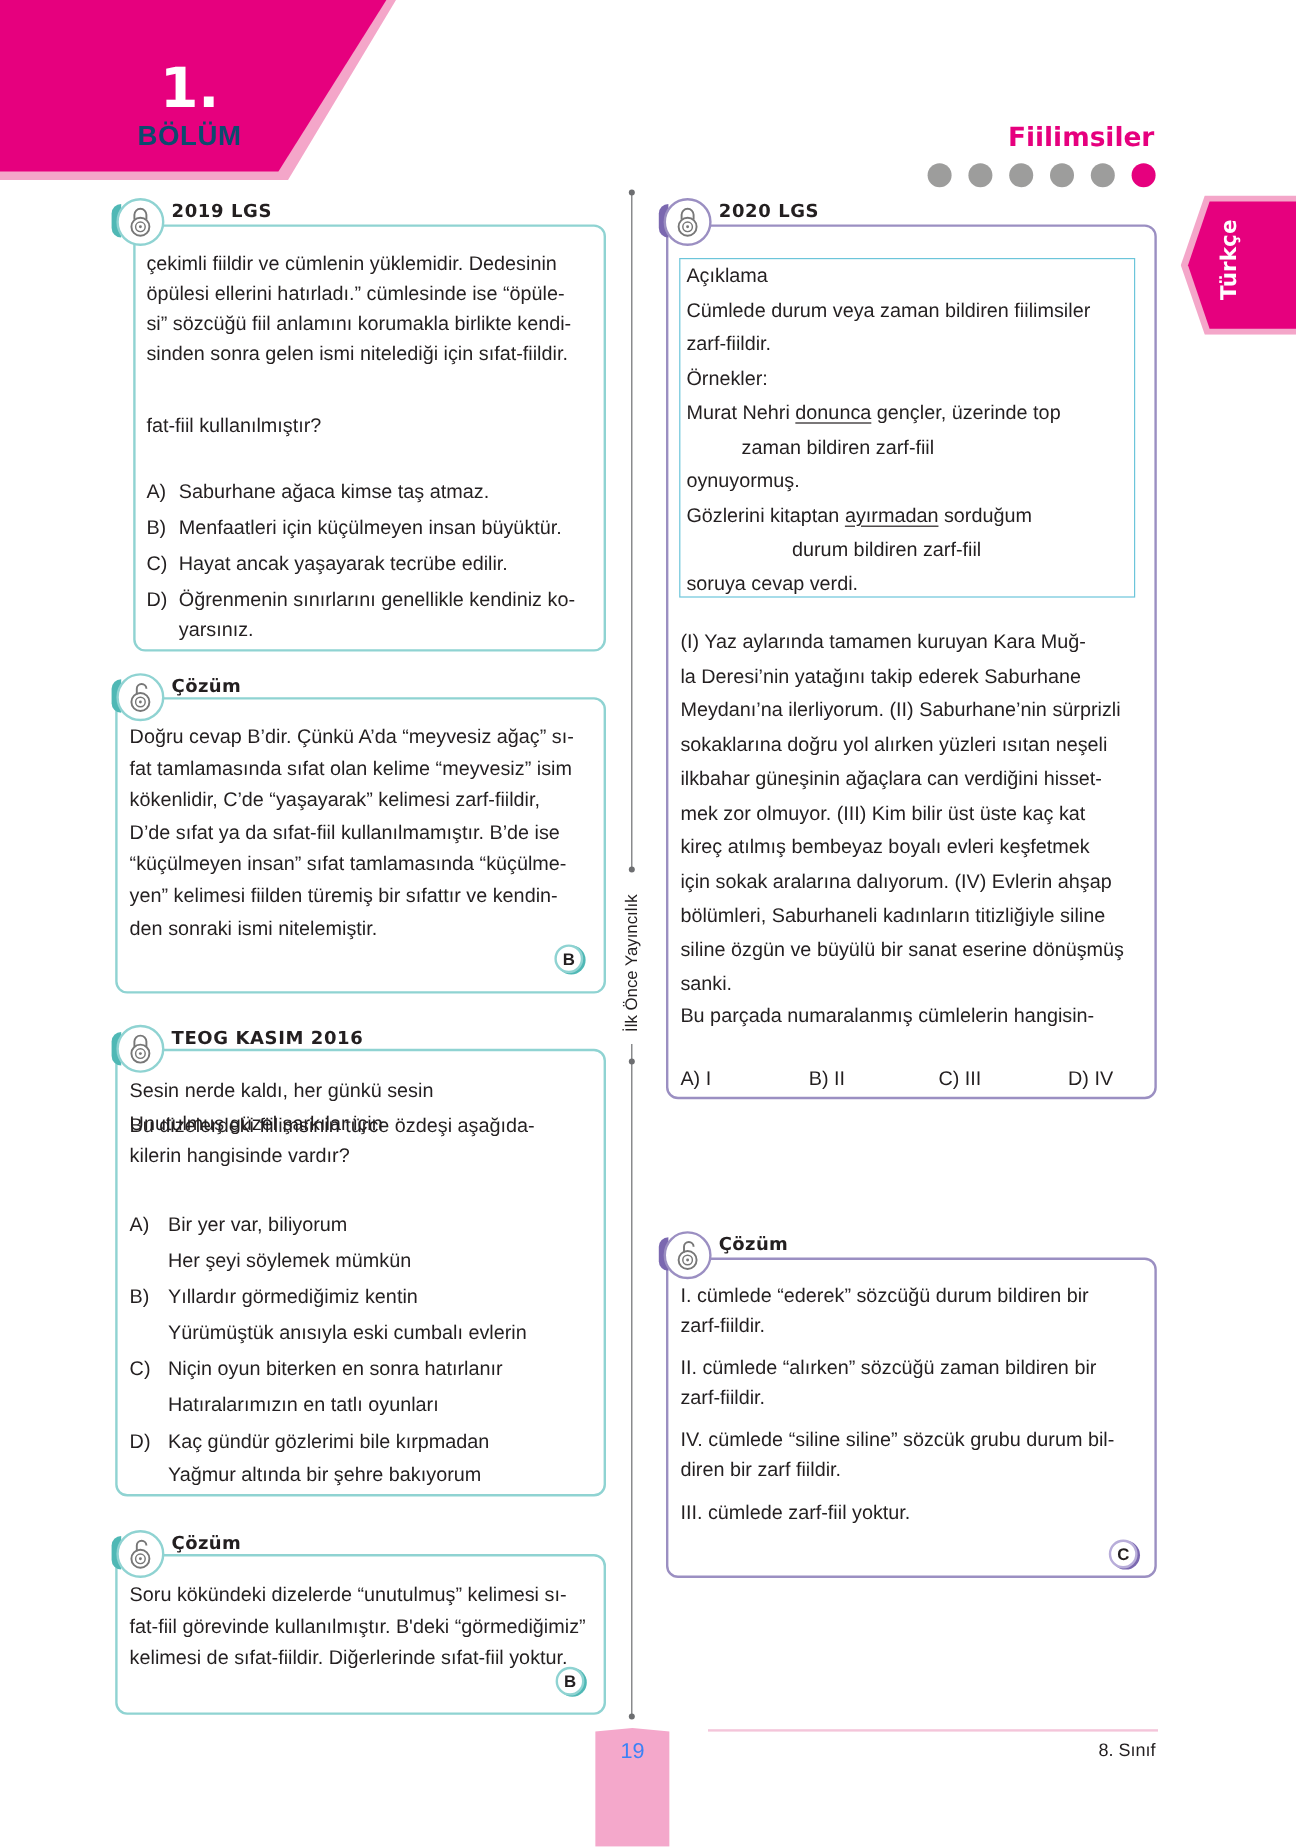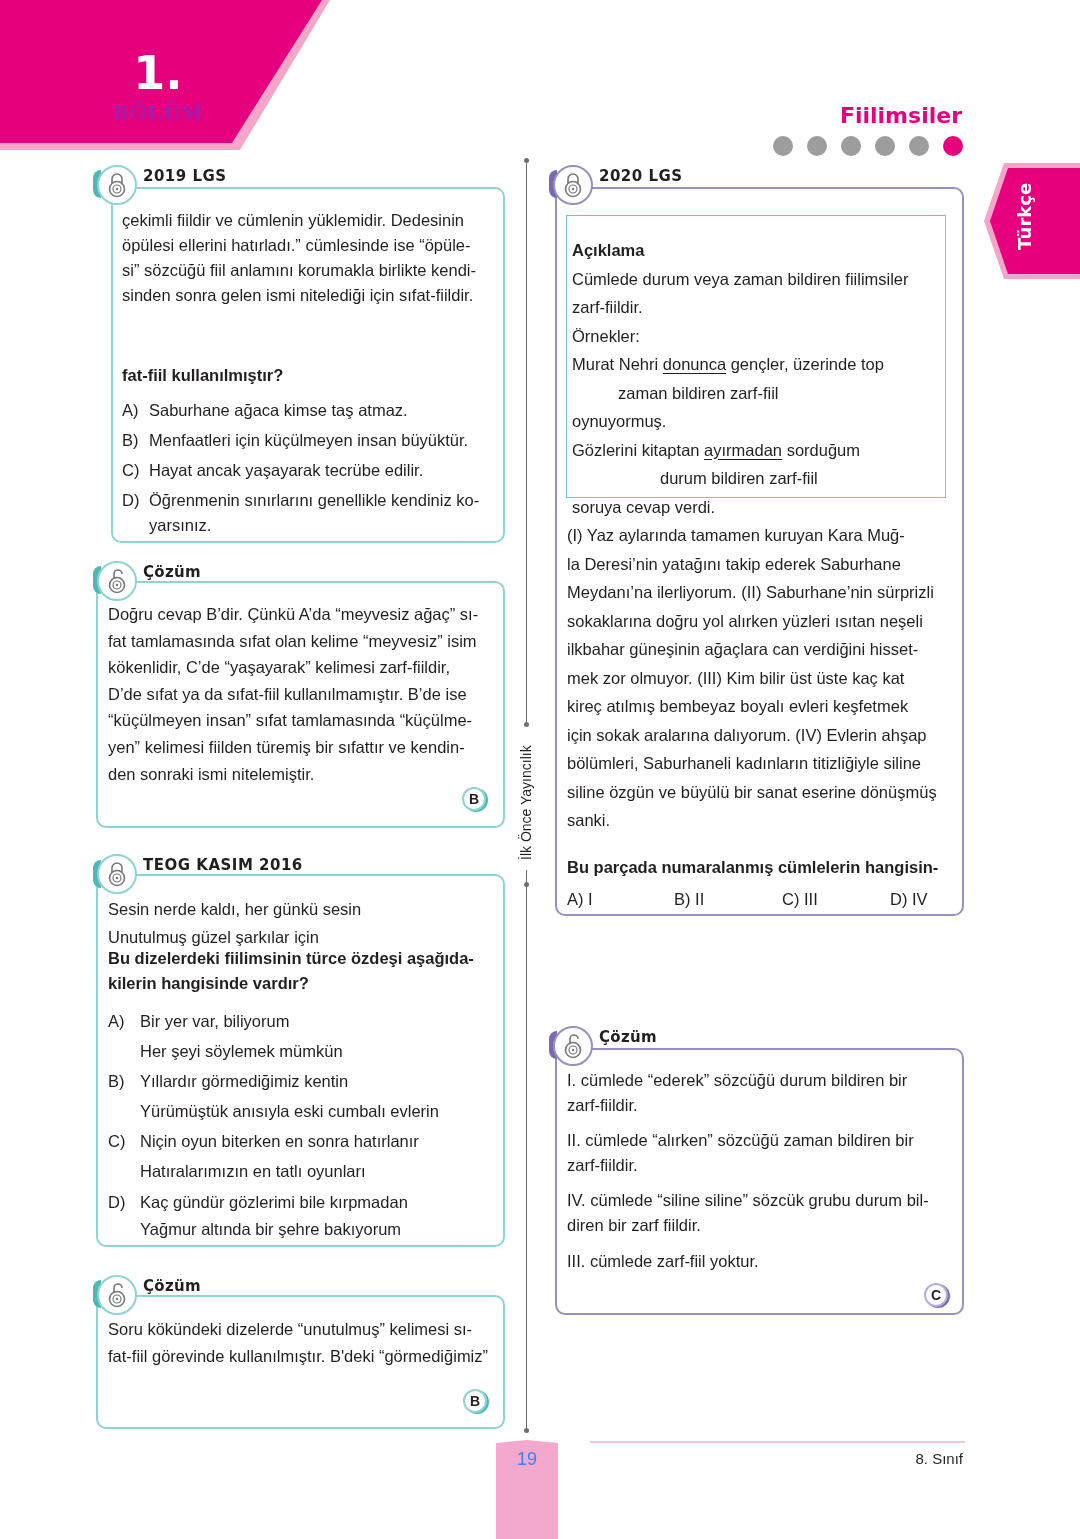--- a/index.html
+++ b/index.html
@@ -3,21 +3,21 @@
 <meta charset="utf-8">
 <style>
   * { box-sizing: border-box; margin: 0; padding: 0; }
   html, body { width: 1080px; height: 1539px; background: #ffffff; overflow: hidden; }
   body { position: relative; font-family: "Liberation Sans", "DejaVu Sans", sans-serif; color: #231f20; }
 
   
   .chapter-banner { position: absolute; left: 0; top: 0; width: 330px; height: 148px; }
   .chapter-banner svg { position: absolute; left: 0; top: 0; }
   .chapter-num { position: absolute; left: 0; width: 316px; top: 48px; text-align: center; color: #fff; font-family: "DejaVu Sans", sans-serif; font-weight: bold; font-size: 46px; line-height: 50px; padding-right: 0; }
-  .chapter-word { position: absolute; left: 0; width: 316px; top: 100px; text-align: center; color: #a21caf; font-family: Liberation Serif, serif; font-weight: bold; font-size: 23px; letter-spacing: 0.5px; }
+  .chapter-word { position: absolute; left: 0; width: 316px; top: 100px; text-align: center; color: #0c4a6e; font-family: Liberation Sans, sans-serif; font-weight: bold; font-size: 23px; letter-spacing: 0.5px; }
 
   .topic-title { position: absolute; right: 118px; top: 103px; color: #e6007e; font-family: "DejaVu Sans", sans-serif; font-weight: bold; font-size: 22px; }
   .dots { position: absolute; left: 773px; top: 136px; display: flex; gap: 14px; }
   .dot { width: 20px; height: 20px; border-radius: 50%; background: #9d9d9c; }
   .dot.active { background: #e6007e; }
 
   .subject-tab { position: absolute; left: 984px; top: 163px; width: 96px; height: 116px; }
   .subject-tab svg { position: absolute; left: 0; top: 0; }
   .subject-label { position: absolute; left: 1014px; top: 250px; transform-origin: 0 0; transform: rotate(-90deg); color: #fff; font-family: "DejaVu Sans", sans-serif; font-weight: bold; font-size: 18px; white-space: nowrap; }
 
@@ -34,21 +34,21 @@
   .badge.teal { border: 2.5px solid #8fd3d2; }
   .badge.purple { border: 2.5px solid #9b8fc2; }
   .badge-bar { position: absolute; width: 8px; height: 28px; border-radius: 8px 0 0 8px; }
   .badge-bar.teal { background: #4fb8b5; }
   .badge-bar.purple { background: #7b68b0; }
   .head-label { position: absolute; font-family: "DejaVu Sans", sans-serif; font-weight: bold; font-size: 15px; color: #231f20; letter-spacing: 0.3px; }
   .head-label.exam { font-size: 15px; letter-spacing: 0.5px; }
 
   .txt { position: absolute; font-size: 16.5px; line-height: 25px; color: #231f20; }
   .justify { text-align: justify; text-align-last: left; }
-  .bold { font-weight: bold; margin-top: 20px; }
+  .bold { font-weight: normal; }
   .u { text-decoration: underline; text-underline-offset: 3px; }
   .line { display: block; height: 25px; white-space: nowrap; }
   .opt { position: absolute; font-size: 16.5px; line-height: 25px; white-space: nowrap; }
 
   .answer { position: absolute; width: 24px; height: 24px; border-radius: 50%; background: #fff; display: flex; align-items: center; justify-content: center; font-weight: bold; font-size: 14px; }
   .answer.teal { border: 2px solid #8fd3d2; box-shadow: 2px 1px 0 #4fb8b5; }
   .answer.purple { border: 2px solid #b8add9; box-shadow: 2px 1px 0 #7b68b0; }
 
   .explain-box { position: absolute; left: 566px; top: 215px; width: 380px; height: 283px; border: 1.5px solid #6cc5da; }
 
@@ -189,20 +189,21 @@
       <path d="M9 11 V6 a4 4 0 0 1 8 0" fill="none" stroke="#777" stroke-width="1.6"></path>
       <circle cx="12" cy="17" r="7.5" fill="none" stroke="#777" stroke-width="1.6"></circle>
       <circle cx="12" cy="17" r="4" fill="none" stroke="#777" stroke-width="1.2"></circle>
       <circle cx="12" cy="17" r="1.2" fill="#777"></circle>
     </svg>
 </div>
 <div class="head-label" style="left:143px;top:1277px;">Çözüm</div>
 <div class="txt justify" style="left:108px;top:1316px;width:384px;line-height:26.5px;">
   <span class="line" style="height:26.5px">Soru kökündeki dizelerde “unutulmuş” kelimesi sı-</span>
   <span class="line" style="height:26.5px">fat-fiil görevinde kullanılmıştır. B'deki “görmediğimiz”</span>
+  <span class="line" style="height:26.5px">kelimesi de sıfat-fiildir. Diğerlerinde sıfat-fiil yoktur.</span>
 </div>
 <div class="answer teal" style="left:463px;top:1389px;">B</div>
 
 <div class="box purple" style="left:555px;top:187px;width:409px;height:729px;"></div>
 <div class="badge-bar purple" style="left:549px;top:170px;"></div>
 <div class="badge purple" style="left:553px;top:165px;">
   <svg width="24" height="26" viewBox="0 0 24 26">
       <path d="M7 11 V7 a5 5 0 0 1 10 0 V11" fill="none" stroke="#777" stroke-width="1.6"></path>
       <circle cx="12" cy="17" r="7.5" fill="none" stroke="#777" stroke-width="1.6"></circle>
       <circle cx="12" cy="17" r="4" fill="none" stroke="#777" stroke-width="1.2"></circle>

